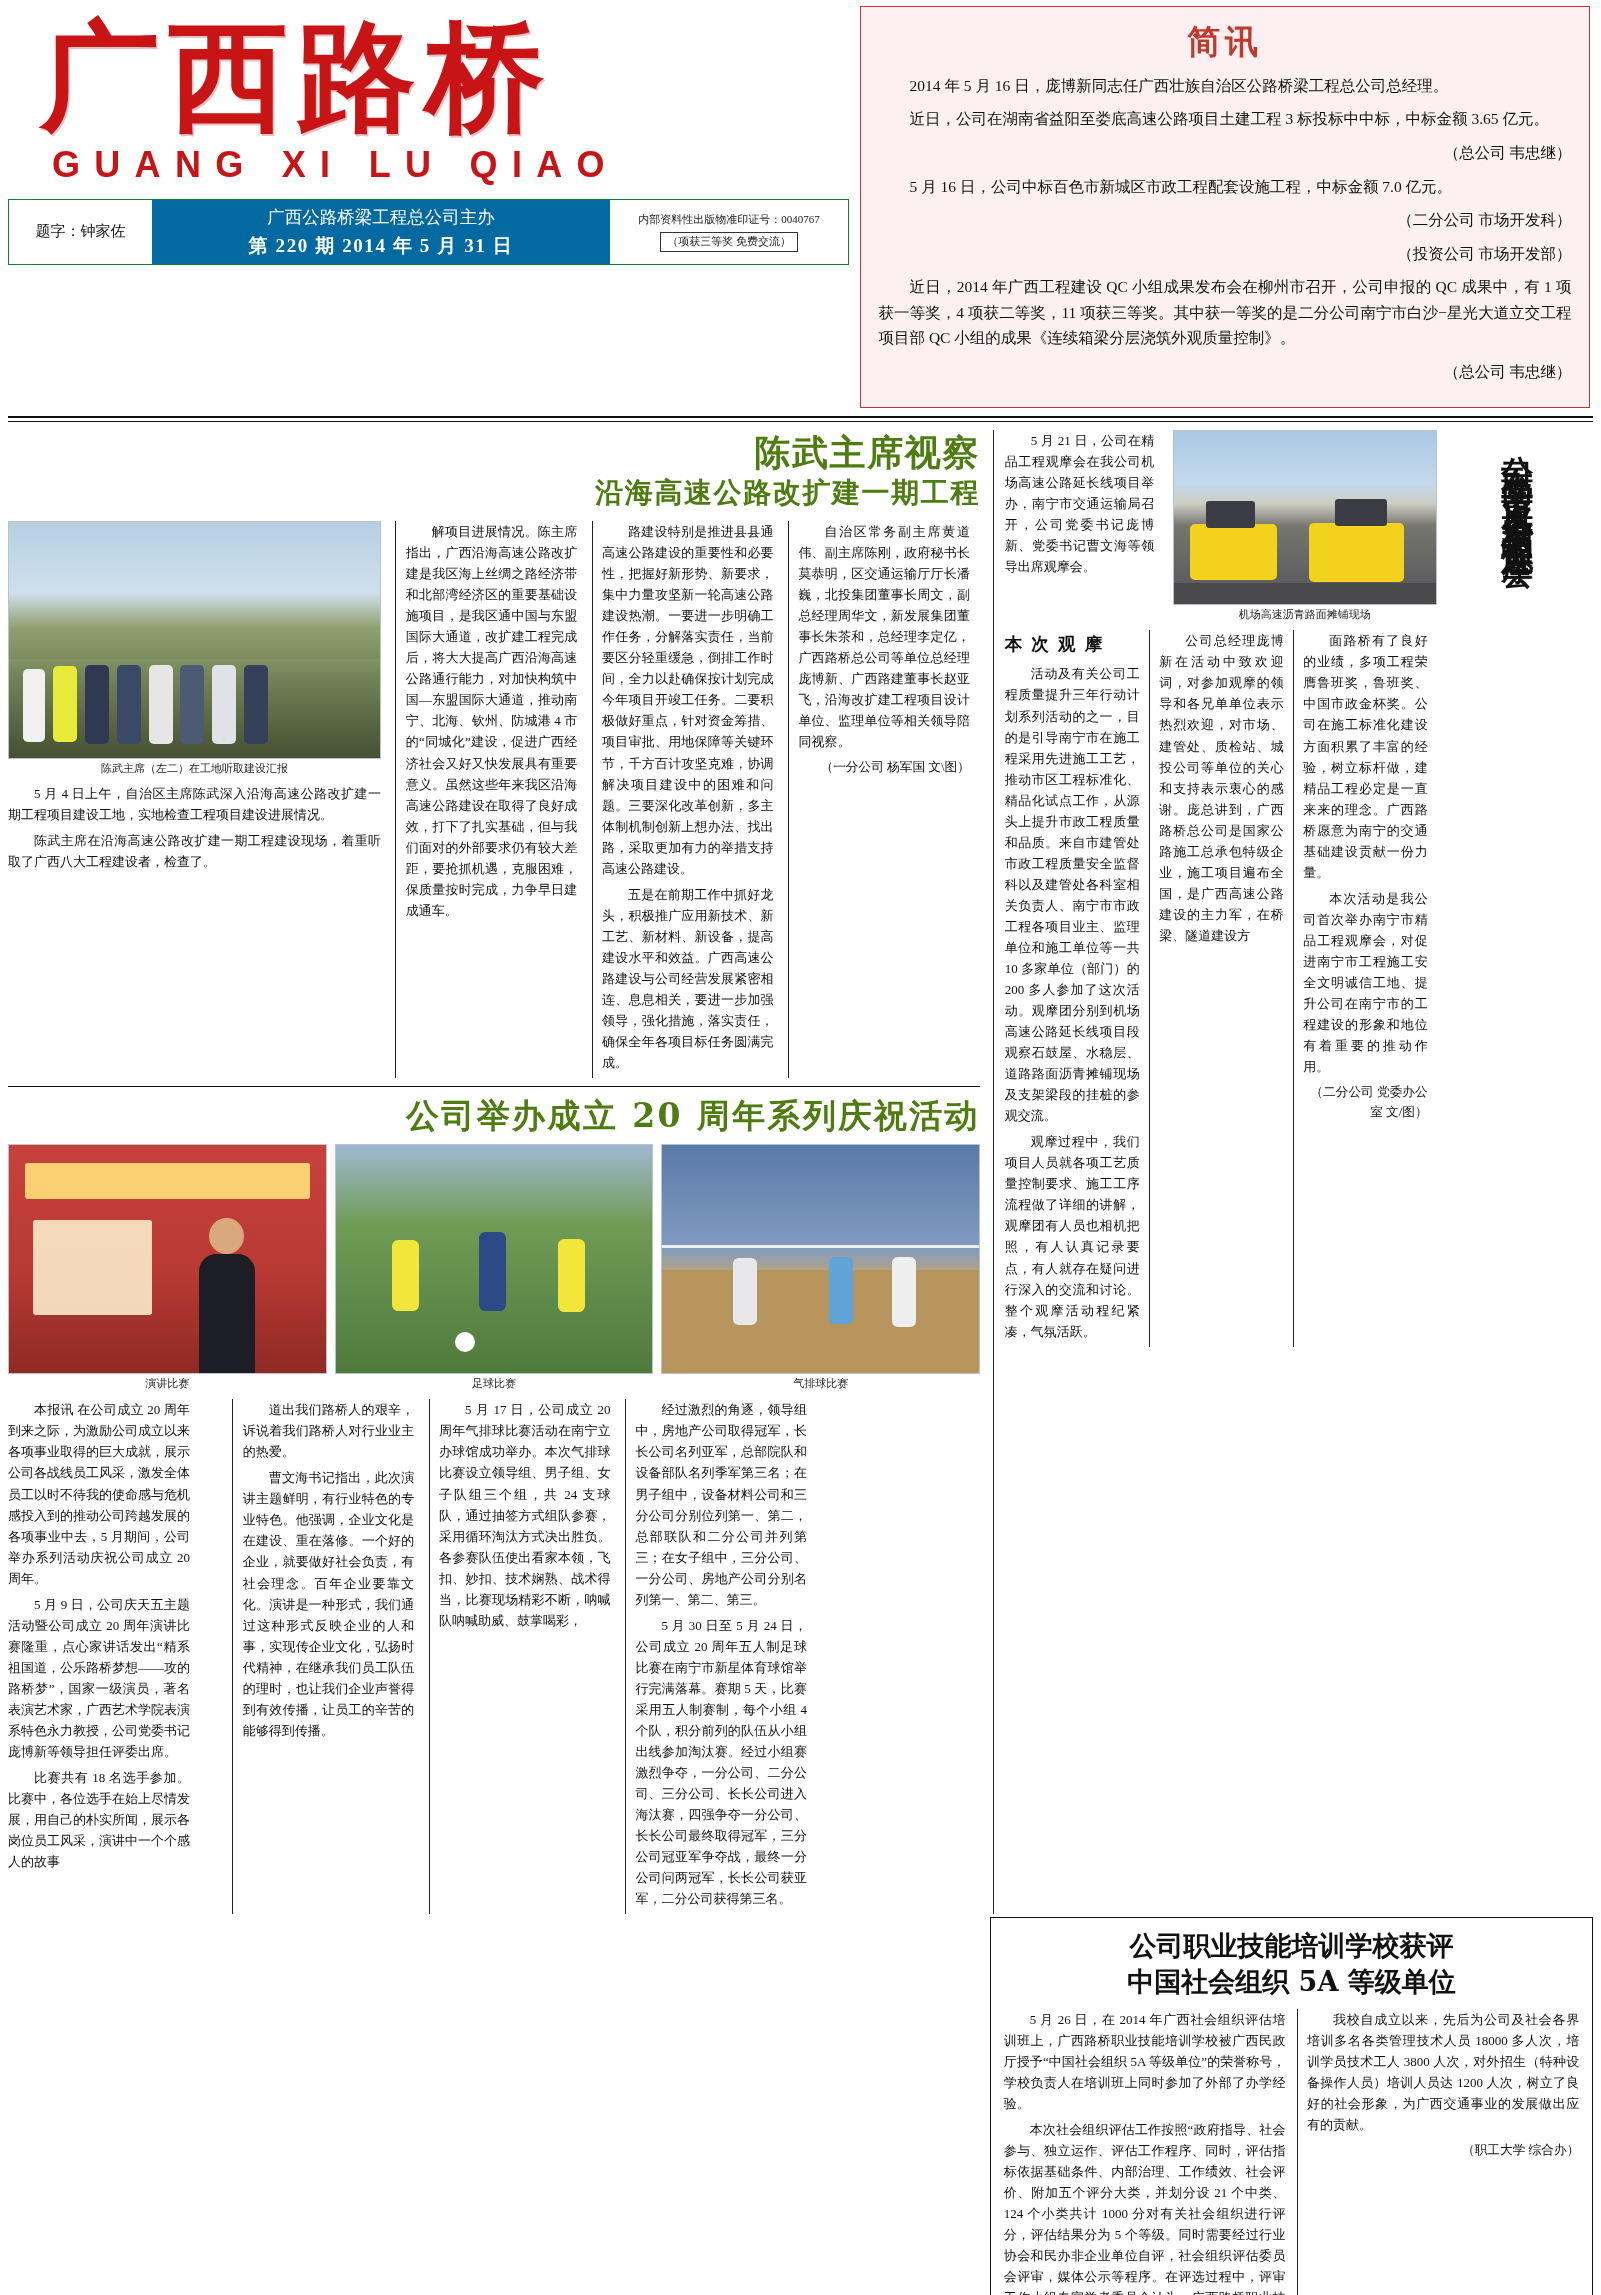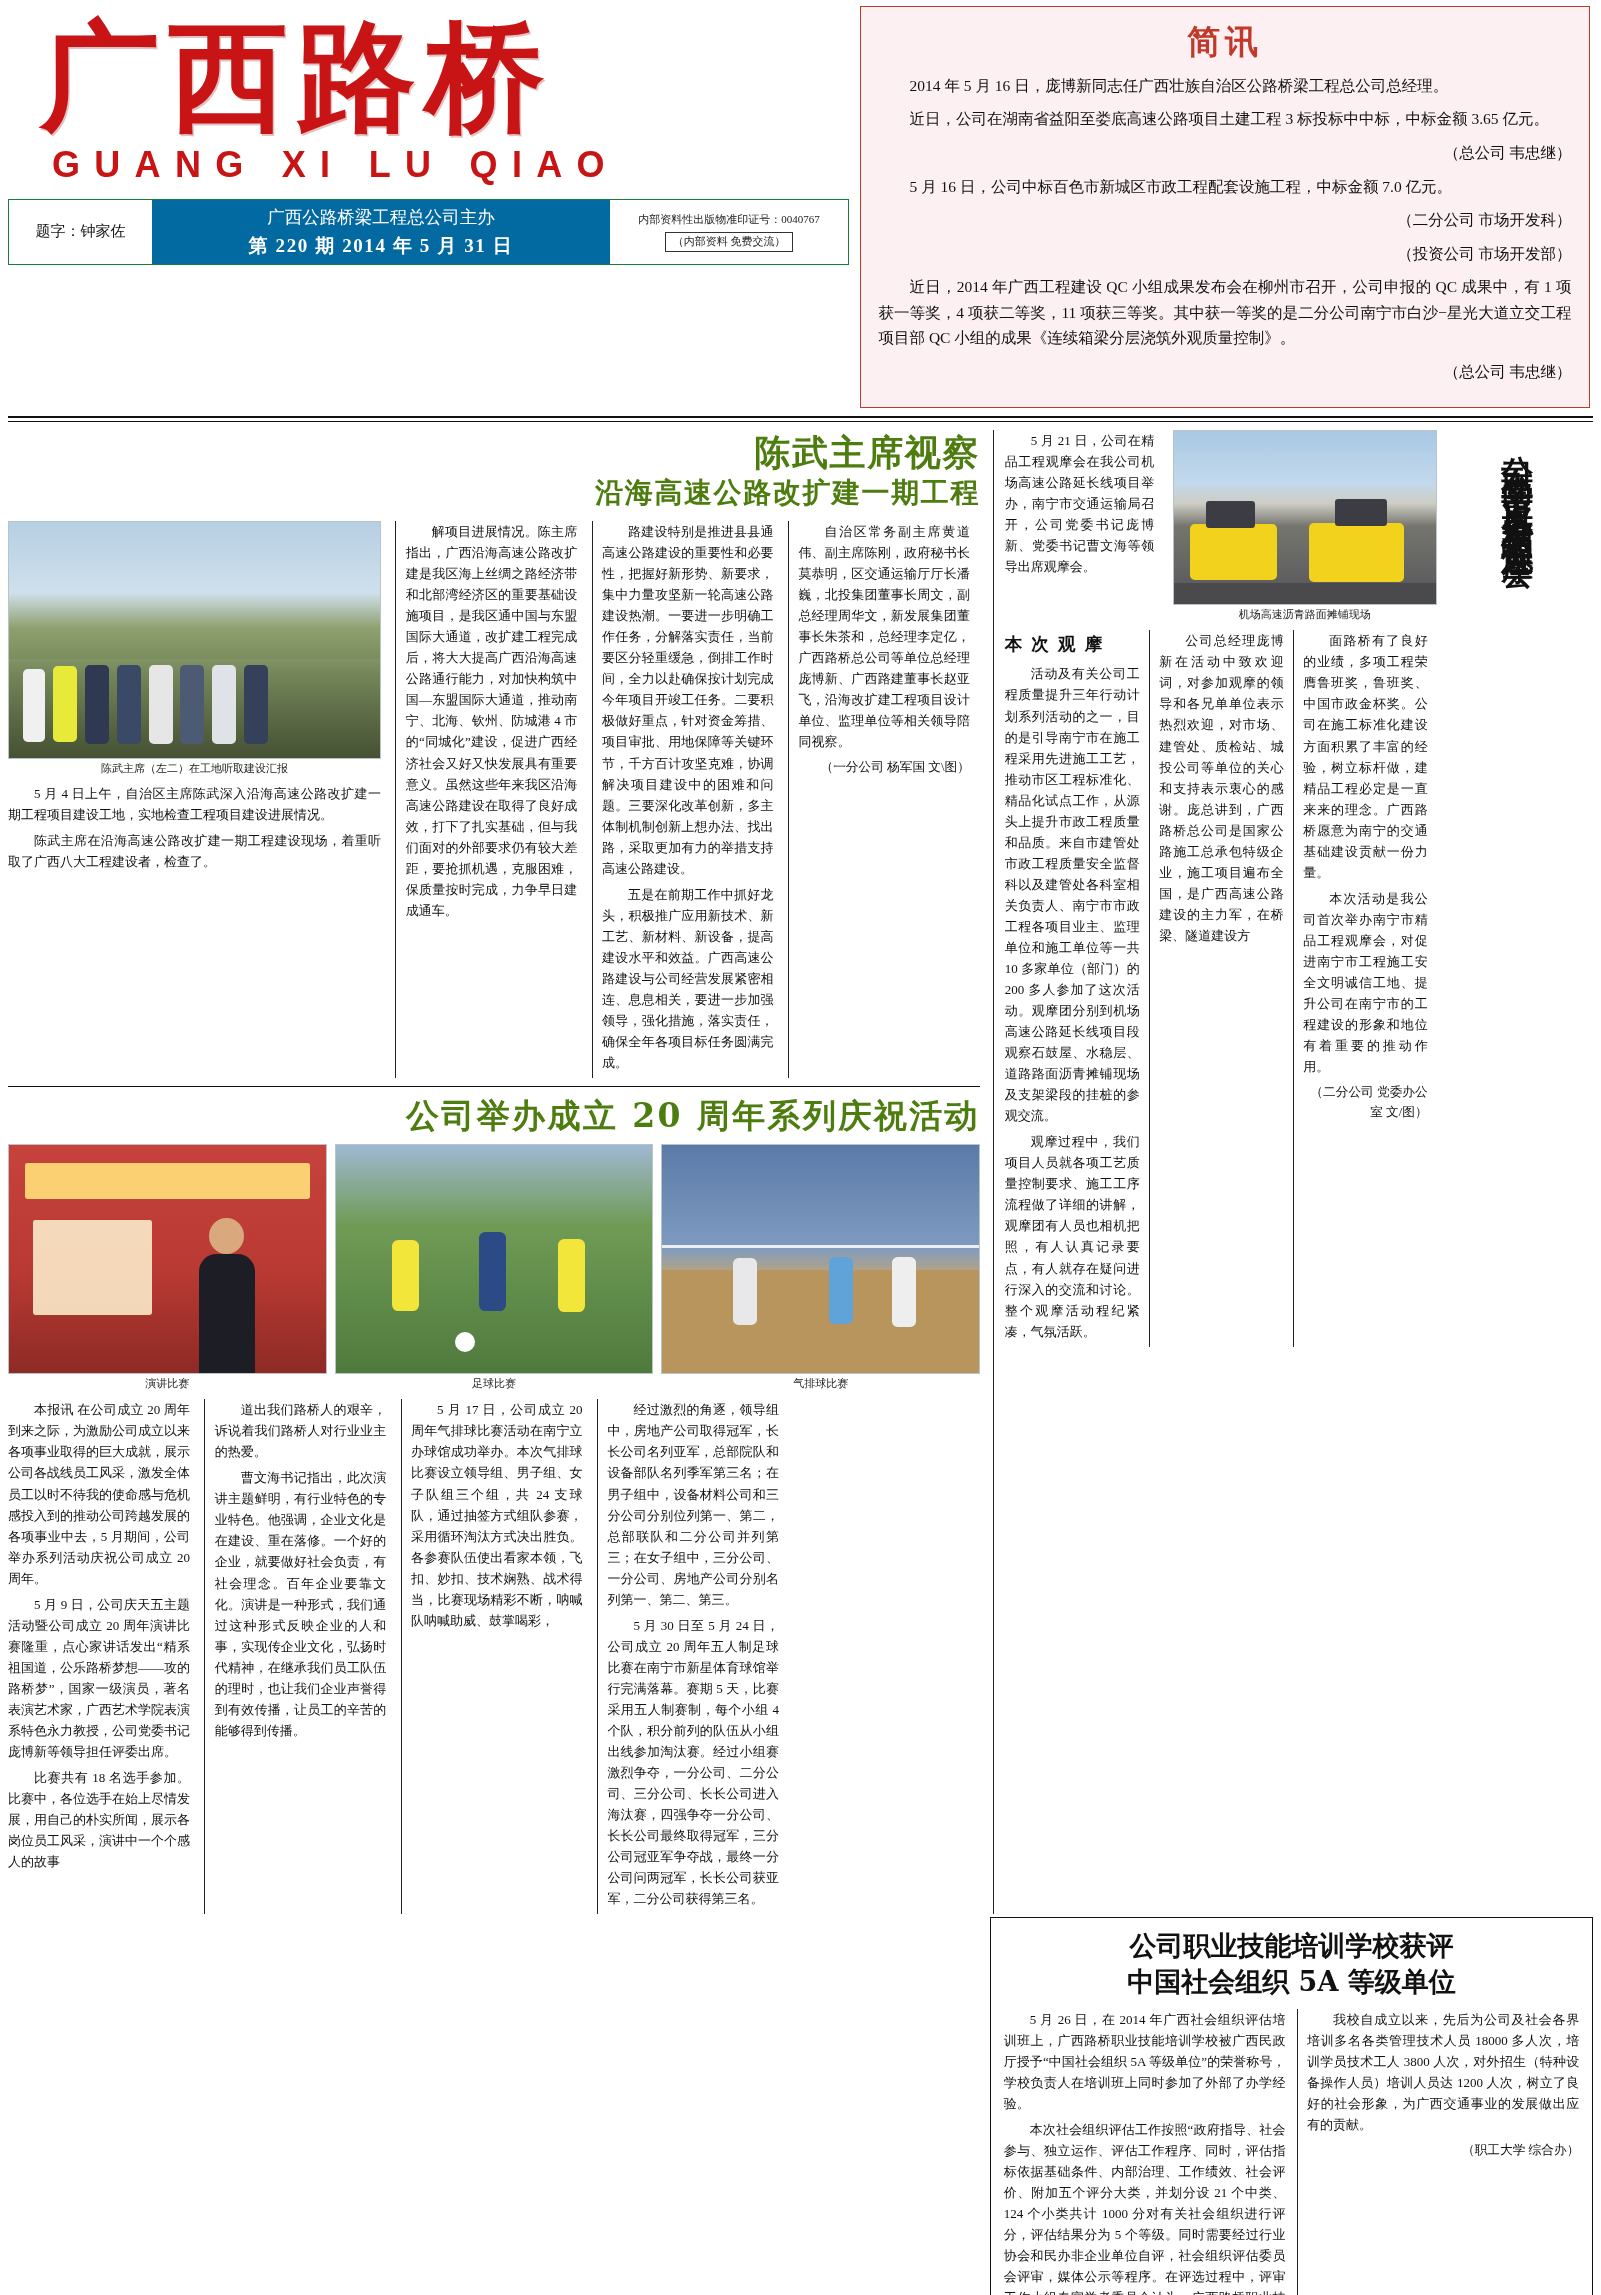--- a/index.html
+++ b/index.html
@@ -144,21 +144,21 @@
       <div class="mast-title">广西路桥</div>
       <div class="mast-pinyin">GUANG  XI  LU  QIAO</div>
       <div class="mast-bar">
         <div class="cell c1">题字：钟家佐</div>
         <div class="cell c2">
           <div class="l1">广西公路桥梁工程总公司主办</div>
           <div class="l2">第 220 期     2014 年 5 月 31 日</div>
         </div>
         <div class="cell c3">
           <div class="l1">内部资料性出版物准印证号：0040767</div>
-          <div class="l2">（内部资料  免费交流）</div>
+          <div class="l2">（项获三等奖  免费交流）</div>
         </div>
       </div>
     </div>
 
     <div class="brief">
       <h2>简讯</h2>
       <p>2014 年 5 月 16 日，庞博新同志任广西壮族自治区公路桥梁工程总公司总经理。</p>
       <p>近日，公司在湖南省益阳至娄底高速公路项目土建工程 3 标投标中中标，中标金额 3.65 亿元。</p>
       <p class="right">（总公司  韦忠继）</p>
       <p>5 月 16 日，公司中标百色市新城区市政工程配套设施工程，中标金额 7.0 亿元。</p>
@@ -252,21 +252,21 @@
             <div class="cap">气排球比赛</div>
           </div>
         </div>
 
         <div style="display:flex; gap:14.3px; margin-top:6.3px;">
           <div style="width:182px;" class="col-text">
             <p>本报讯  在公司成立 20 周年到来之际，为激励公司成立以来各项事业取得的巨大成就，展示公司各战线员工风采，激发全体员工以时不待我的使命感与危机感投入到的推动公司跨越发展的各项事业中去，5 月期间，公司举办系列活动庆祝公司成立 20 周年。</p>
             <p>5 月 9 日，公司庆天五主题活动暨公司成立 20 周年演讲比赛隆重，点心家讲话发出“精系祖国道，公乐路桥梦想——攻的路桥梦”，国家一级演员，著名表演艺术家，广西艺术学院表演系特色永力教授，公司党委书记庞博新等领导担任评委出席。</p>
             <p>比赛共有 18 名选手参加。比赛中，各位选手在始上尽情发展，用自己的朴实所闻，展示各岗位员工风采，演讲中一个个感人的故事</p>
           </div>
-          <div style="width:182px;" class="col-text vline">
+          <div style="width:182px;margin-left:28px;" class="col-text vline">
             <div style="padding-left:9.5px;">
               <p>道出我们路桥人的艰辛，诉说着我们路桥人对行业业主的热爱。</p>
               <p>曹文海书记指出，此次演讲主题鲜明，有行业特色的专业特色。他强调，企业文化是在建设、重在落修。一个好的企业，就要做好社会负责，有社会理念。百年企业要靠文化。演讲是一种形式，我们通过这种形式反映企业的人和事，实现传企业文化，弘扬时代精神，在继承我们员工队伍的理时，也让我们企业声誉得到有效传播，让员工的辛苦的能够得到传播。</p>
             </div>
           </div>
           <div style="width:182px;" class="col-text vline">
             <div style="padding-left:9.5px;">
               <p>5 月 17 日，公司成立 20 周年气排球比赛活动在南宁立办球馆成功举办。本次气排球比赛设立领导组、男子组、女子队组三个组，共 24 支球队，通过抽签方式组队参赛，采用循环淘汰方式决出胜负。各参赛队伍使出看家本领，飞扣、妙扣、技术娴熟、战术得当，比赛现场精彩不断，呐喊队呐喊助威、鼓掌喝彩，</p>
             </div>
           </div>

